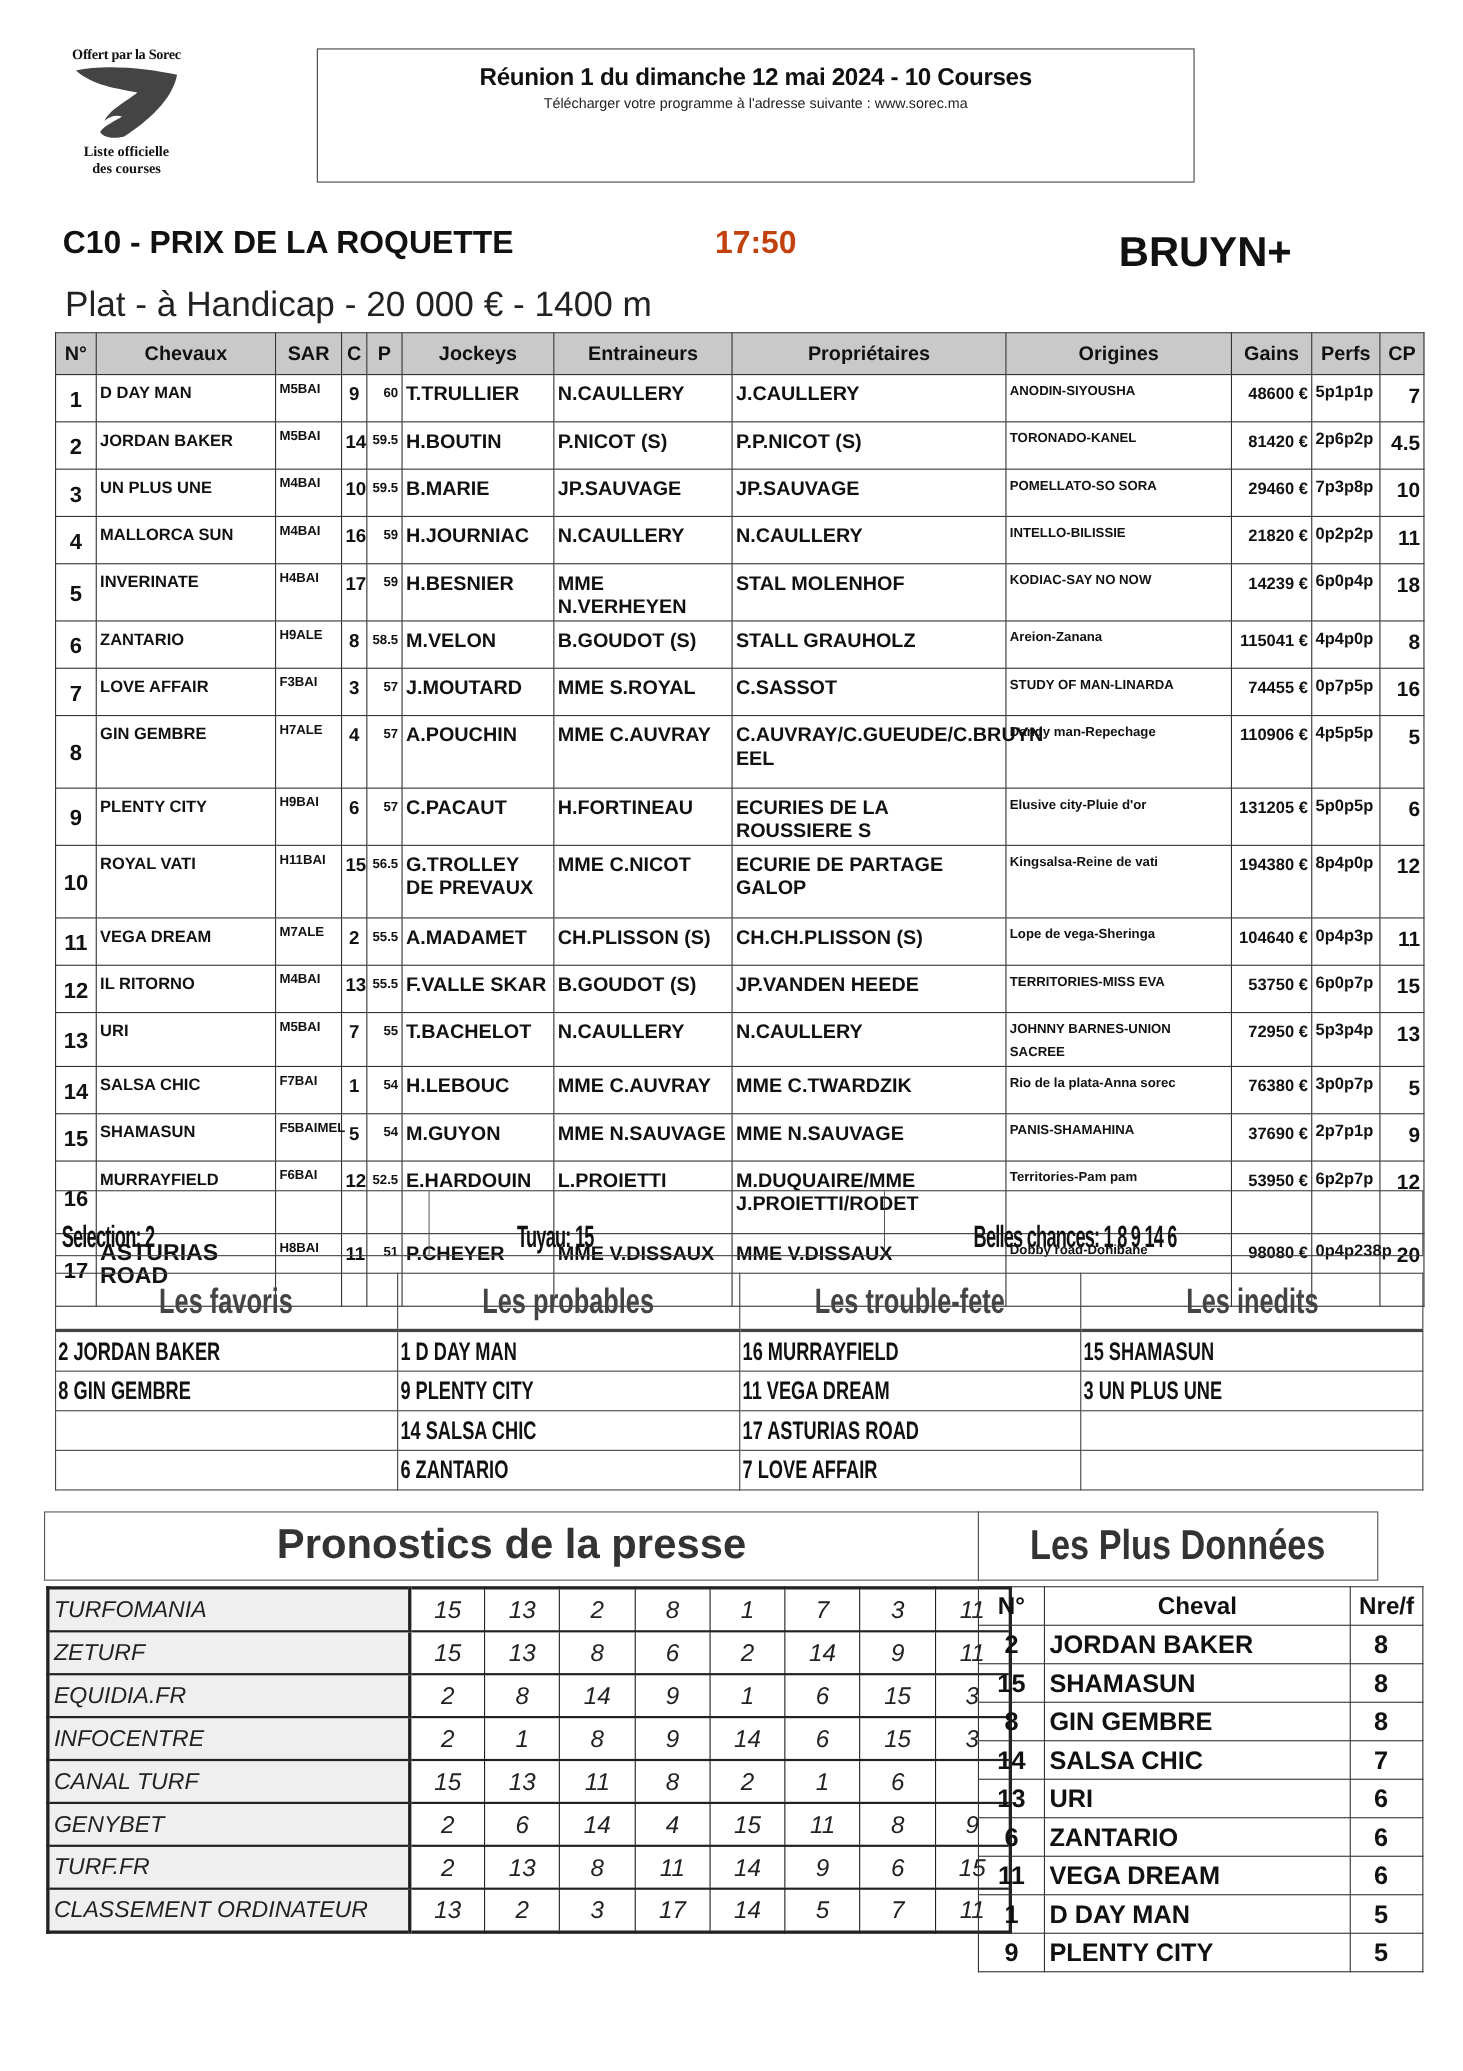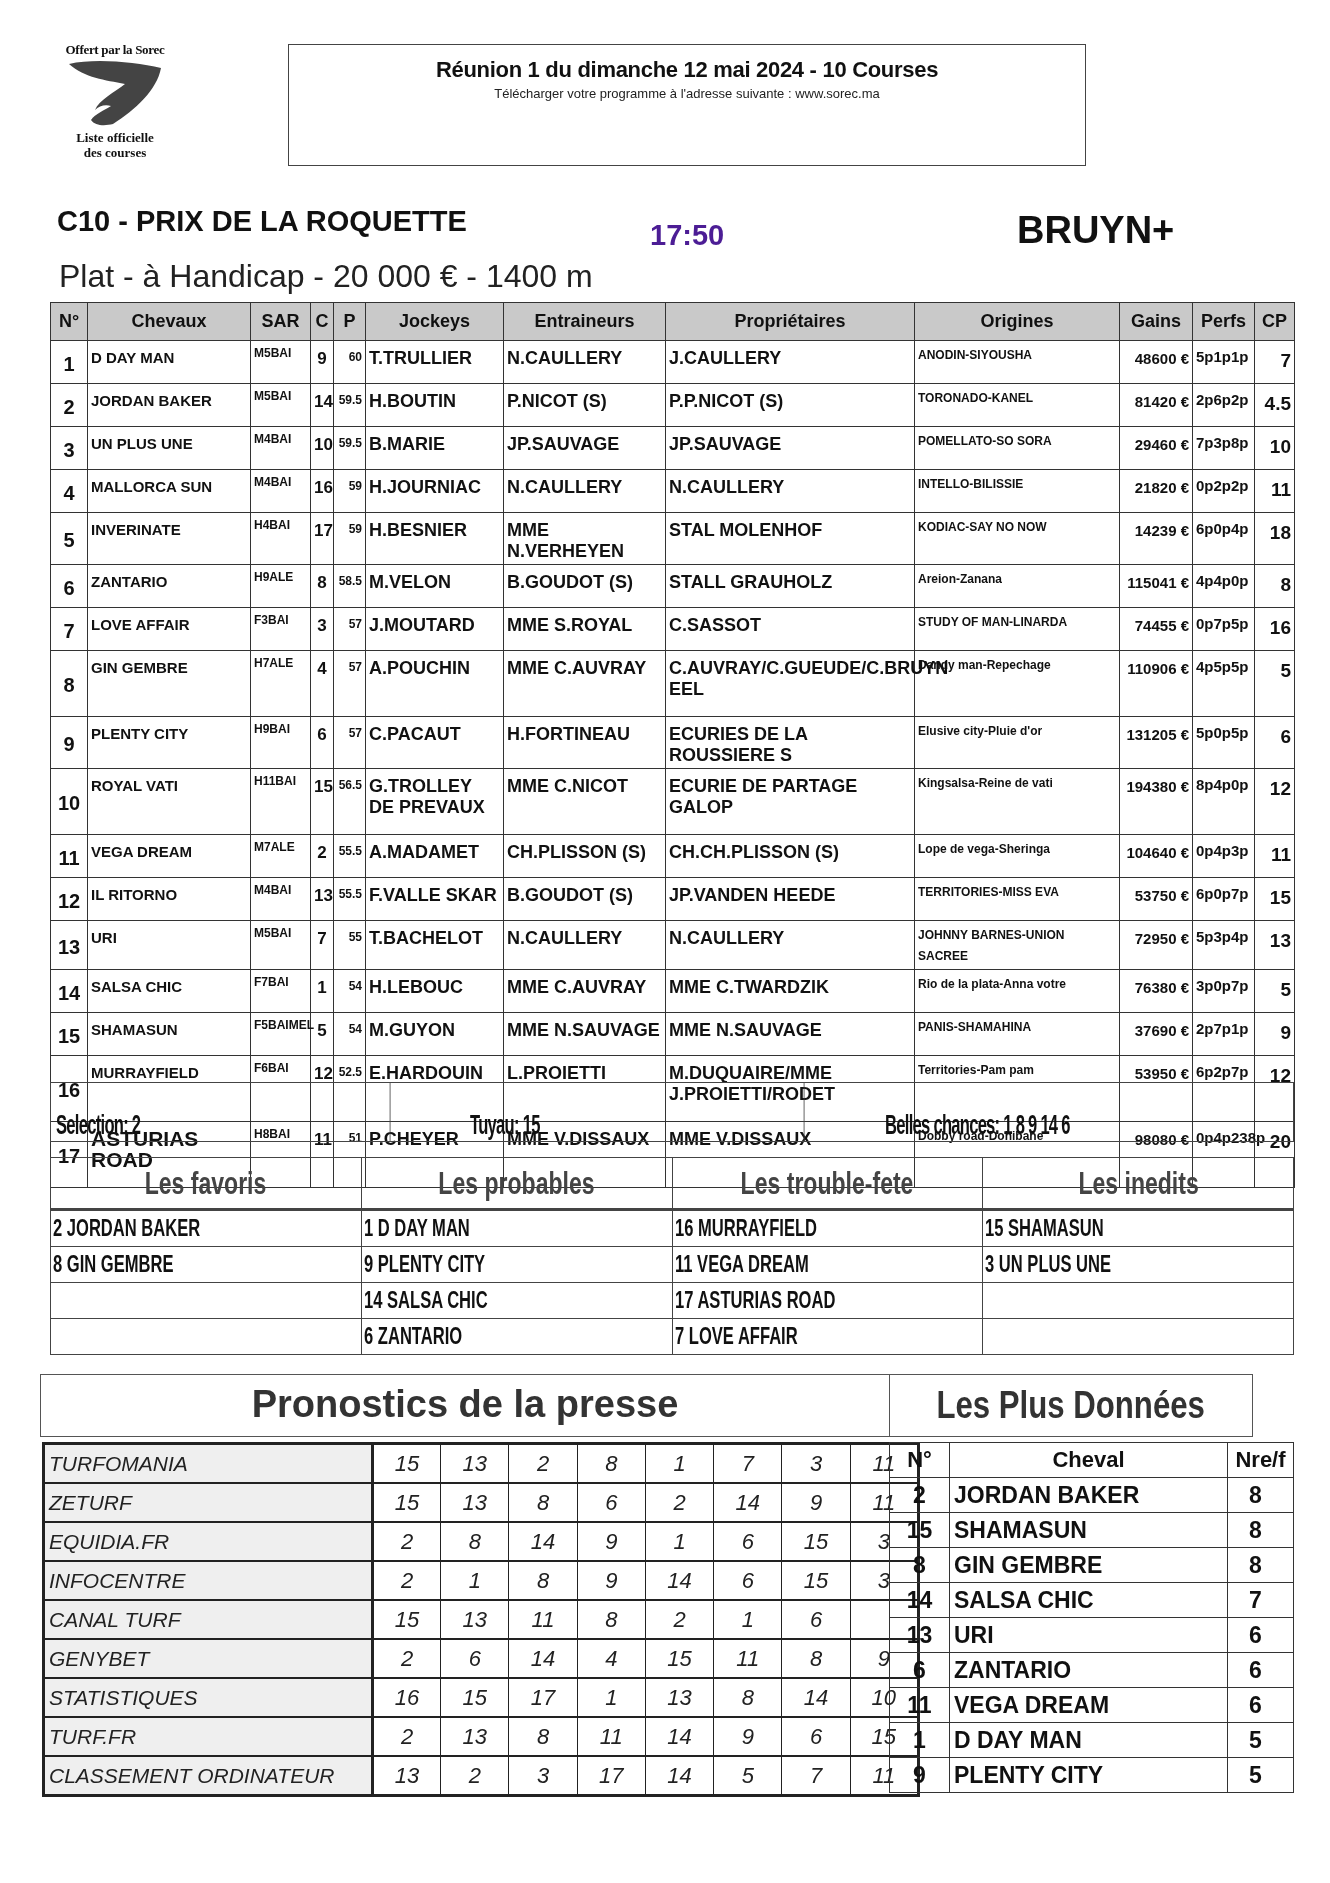--- a/index.html
+++ b/index.html
@@ -11,21 +11,21 @@
   #logo .top { font-family:"Liberation Serif", serif; font-size:13px; font-weight:bold; letter-spacing:-0.3px; }
   #logo .bot { font-family:"Liberation Serif", serif; font-size:13px; font-weight:bold; line-height:15px; }
   #logo svg { display:block; margin:2px auto 2px; }
   
   #hdr { left:288px; top:44px; width:798px; height:122px; border:1.5px solid #444; box-sizing:border-box; text-align:center; }
   #hdr .l1 { font-size:22px; font-weight:bold; margin-top:12px; letter-spacing:-0.3px; }
   #hdr .l2 { font-size:38px; font-weight:bold; color:#333; margin-top:4px; letter-spacing:0.2px; }
   #hdr .l3 { font-size:13px; margin-top:3px; color:#222; }
   
   #race { left:57px; top:205px; font-size:29px; font-weight:bold; }
-  #time { left:650px; top:205px; font-size:29px; font-weight:bold; color:#4c1d95;margin-top:14px; }
+  #time { left:650px; top:205px; font-size:29px; font-weight:bold; color:#c2410c; }
   #bet { left:1017px; top:209px; font-size:38px; font-weight:bold; }
   #cond { left:59px; top:258px; font-size:32px; color:#222; }
   
   table { border-collapse:collapse; }
   #runners { left:50px; top:302px; width:1244px; table-layout:fixed; }
   #runners th { background:#c9c9c9; font-weight:bold; font-size:18px; height:37px; border:1.5px solid #333; padding:0; text-align:center; }
   #runners td { border:1.5px solid #333; padding:2px 3px; vertical-align:top; font-weight:bold; font-size:18px; line-height:21px; }
   #runners td.num { font-size:20px; text-align:center; vertical-align:middle; padding-top:6px; }
   #runners td.sm { font-size:12px; line-height:15px; padding-top:5px; }
   #runners td.c { text-align:center; font-size:17px; padding-top:7px; }
@@ -306,21 +306,21 @@
       </tr>
       <tr class="r1">
         <td class="num">14</td>
         <td style="padding-top: 6px; font-size: 15px;">SALSA CHIC</td>
         <td class="sm">F7BAI</td>
         <td class="c">1</td>
         <td class="p">54</td>
         <td class="mid">H.LEBOUC</td>
         <td class="mid">MME C.AUVRAY</td>
         <td class="mid">MME C.TWARDZIK</td>
-        <td class="orig">Rio de la plata-Anna votre</td>
+        <td class="orig">Rio de la plata-Anna sorec</td>
         <td class="gain">76380 €</td>
         <td class="perf">3p0p7p</td>
         <td class="cp">5</td>
       </tr>
       <tr class="r1">
         <td class="num">15</td>
         <td style="padding-top: 6px; font-size: 15px;">SHAMASUN</td>
         <td class="sm">F5BAIMEL</td>
         <td class="c">5</td>
         <td class="p">54</td>
@@ -486,31 +486,20 @@
         <td>2</td>
         <td>6</td>
         <td>14</td>
         <td>4</td>
         <td>15</td>
         <td>11</td>
         <td>8</td>
         <td>9</td>
       </tr>
       <tr>
-        <td class="src">STATISTIQUES</td>
-        <td>16</td>
-        <td>15</td>
-        <td>17</td>
-        <td>1</td>
-        <td>13</td>
-        <td>8</td>
-        <td>14</td>
-        <td>10</td>
-      </tr>
-      <tr>
         <td class="src">TURF.FR</td>
         <td>2</td>
         <td>13</td>
         <td>8</td>
         <td>11</td>
         <td>14</td>
         <td>9</td>
         <td>6</td>
         <td>15</td>
       </tr>

